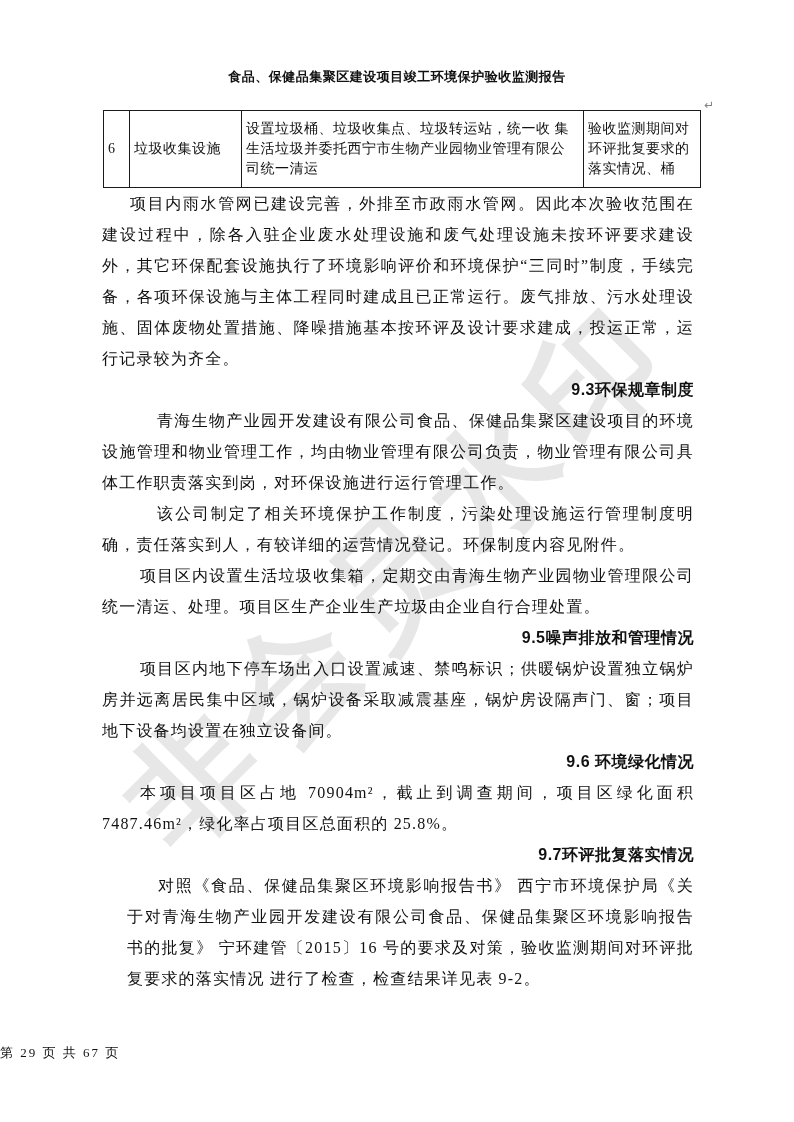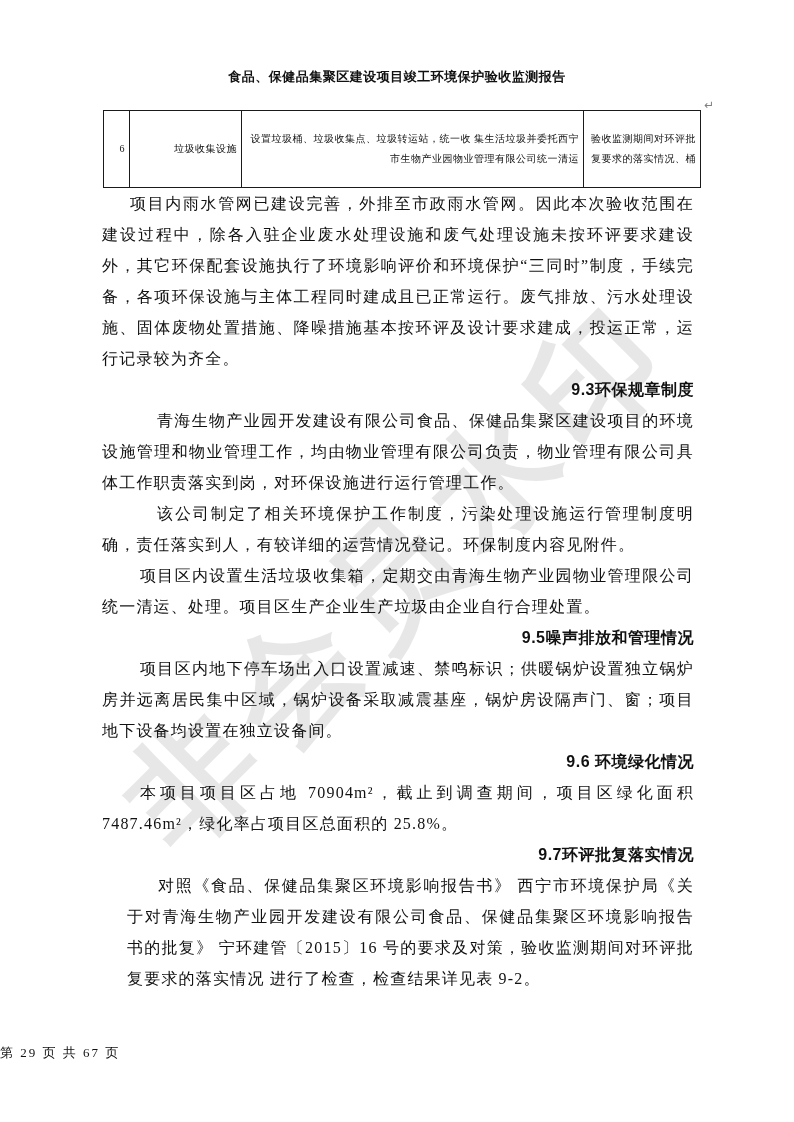--- a/index.html
+++ b/index.html
@@ -22,22 +22,22 @@
     font-family:"Liberation Sans","DejaVu Sans",sans-serif;
     font-weight:700;font-size:13px;letter-spacing:0.5px;line-height:18px;margin-top:10px;
   }
   .tbl-wrap{position:relative;z-index:1;}
   table.tbl{
     border-collapse:collapse;table-layout:fixed;
     margin:24px 0 0 103px;width:597px;
   }
   table.tbl td{
     border:1.5px solid #1a1a1a;
-    font-size:10px;line-height:20px;letter-spacing:0.5px;
-    text-align:right;vertical-align:middle;
+    font-size:14px;line-height:20px;letter-spacing:0.5px;
+    text-align:left;vertical-align:middle;
     padding:2px 4px;height:72px;overflow:hidden;
   }
   .pilcrow{
     position:absolute;left:704px;top:98px;
     font-size:12px;color:#808080;z-index:1;
     font-family:"DejaVu Sans",sans-serif;
   }
   .content{
     position:relative;z-index:1;
     width:592px;margin:0 0 16px 102px;

